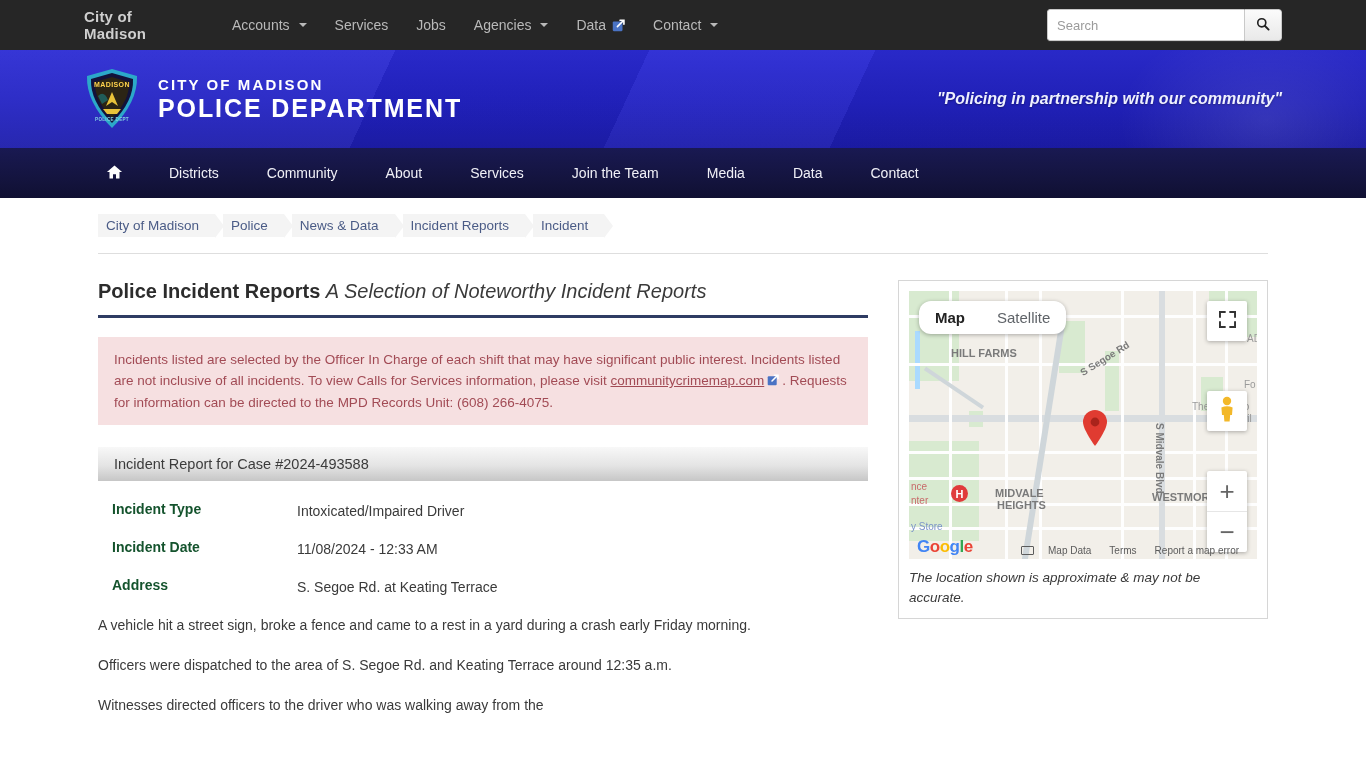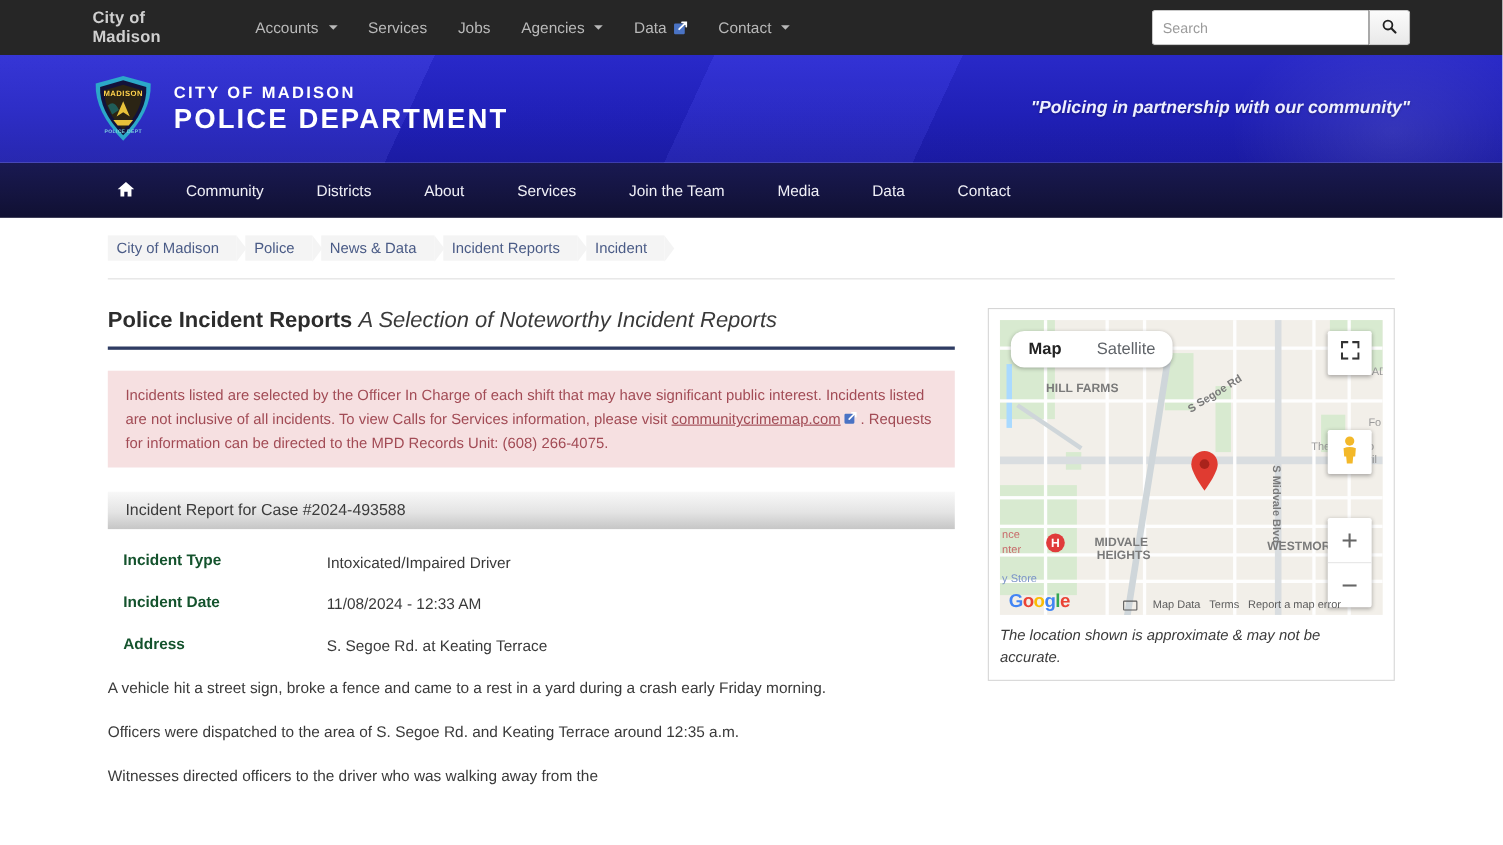--- a/index.html
+++ b/index.html
@@ -254,22 +254,22 @@
 
 <nav class="pd-nav">
   <a href="#" class="home">
     <span>
       <svg width="17" height="16" viewBox="0 0 18 16">
           <path d="M9 1 L17 8 H14.3 V15 H10.6 V10.4 H7.4 V15 H3.7 V8 H1 Z" fill="#ffffff"></path>
         </svg>
     </span>
   </a>
   <span id="pd-nav-items" style="display:flex;">
+      <a href="#">Districts</a>
       <a href="#">Community</a>
-      <a href="#">Districts</a>
       <a href="#">About</a>
       <a href="#">Services</a>
       <a href="#">Join the Team</a>
       <a href="#">Media</a>
       <a href="#">Data</a>
       <a href="#">Contact</a>
     </span>
 </nav>
 
 <div class="page">
@@ -408,21 +408,21 @@
             <div>+</div>
             <div class="sep"></div>
             <div>−</div>
           </div>
 
           <div class="gmark">
             <span class="b">G</span><span class="r">o</span><span class="y">o</span><span class="b">g</span><span class="g">l</span><span class="r">e</span>
           </div>
           <div class="map-attrib">
             <span class="kbd-ico"></span>
-            <span id="attrib-items" style="display:flex;gap:8px;">
+            <span id="attrib-items" style="display:flex;gap:18px;">
                 <span>Map Data</span>
                 <span>Terms</span>
                 <span>Report a map error</span>
               </span>
           </div>
         </div>
         <div class="map-note">The location shown is approximate &amp; may not be accurate.</div>
       </div>
     </div>
   </div>

